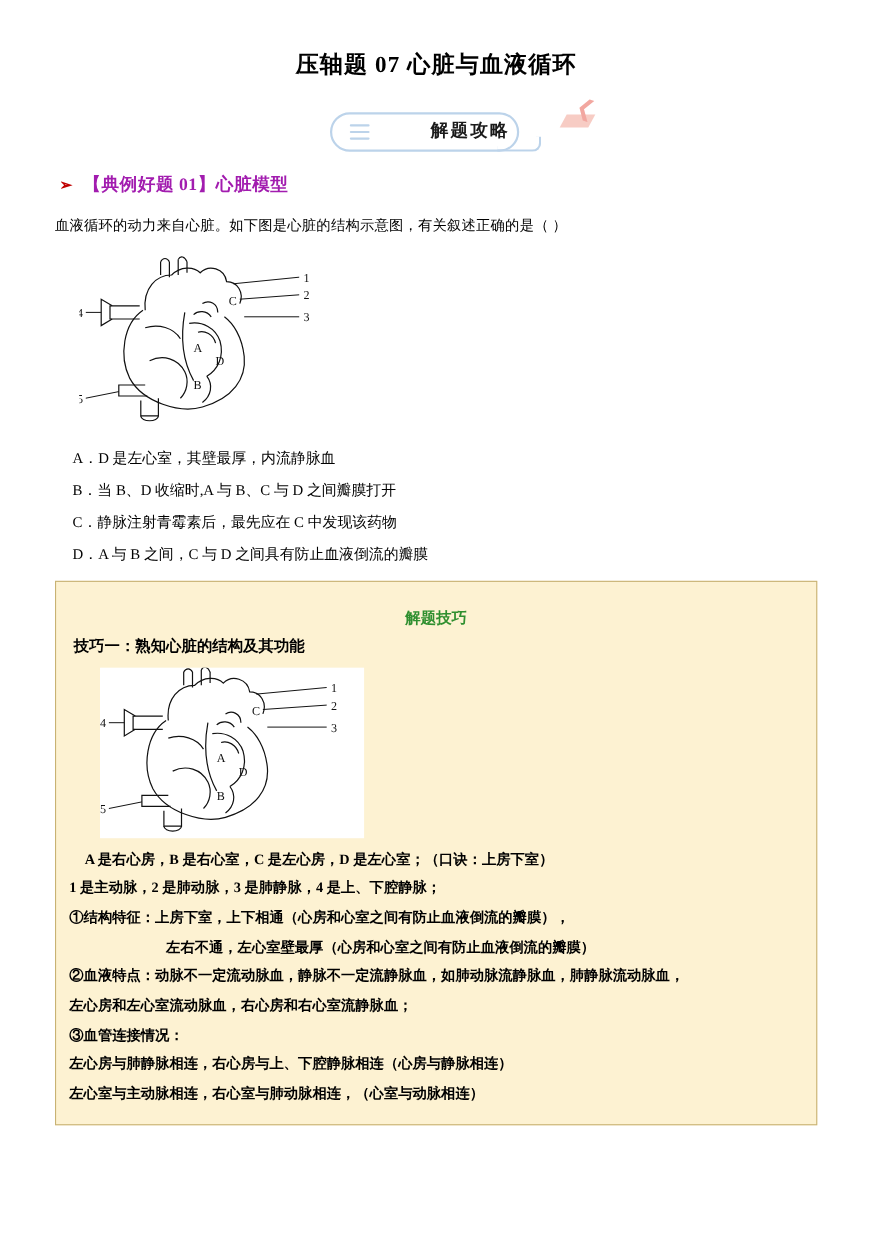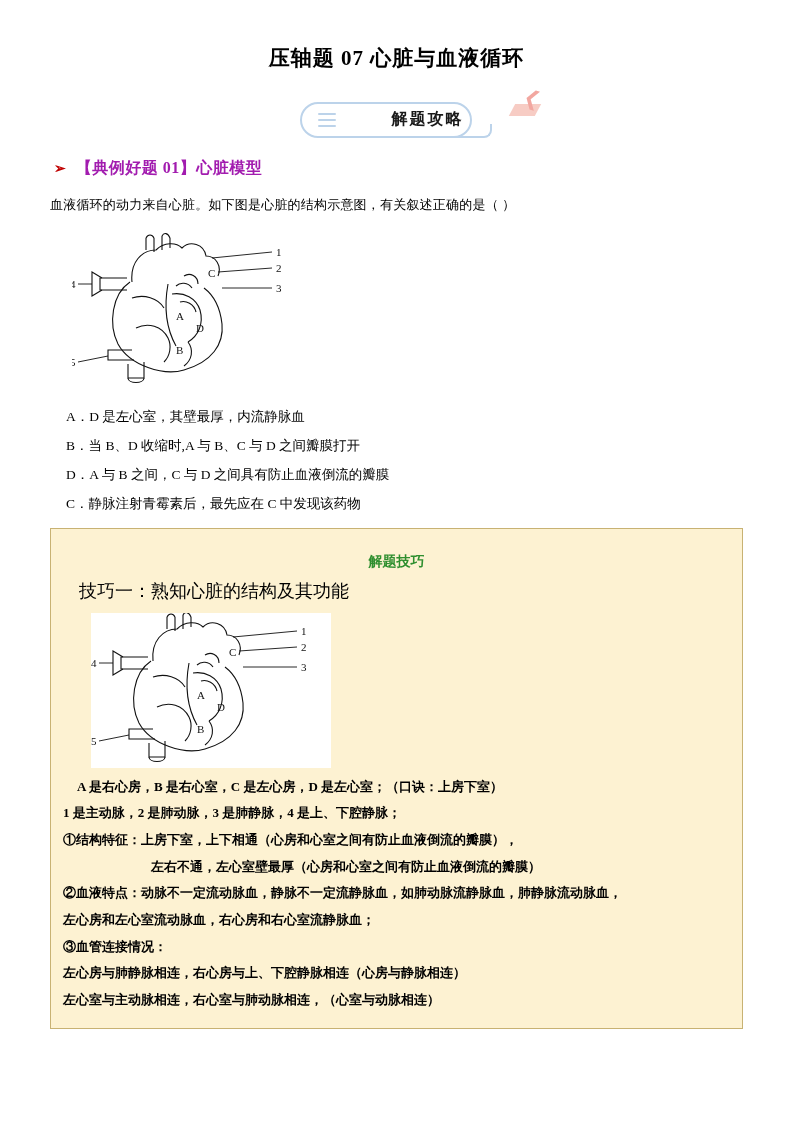--- a/index.html
+++ b/index.html
@@ -166,23 +166,23 @@
     box-sizing: border-box;
   }
   .skill-box-title {
     text-align: center;
     color: #2f8f2f;
     font-weight: bold;
     font-size: 14px;
     margin: 16px 0 8px 0;
   }
   .skill-sub {
-    font-weight: normal;
-    font-size: 18px;
-    margin-left: 16px;
+    font-weight: bold;
+    font-size: 14px;
+    margin-left: 4px;
   }
   .skill-lines {
     font-size: 13px;
     line-height: 2.05;
     margin-top: 4px;
   }
   .skill-lines p {
     margin: 0;
     font-weight: bold;
   }
@@ -274,22 +274,22 @@
         <text x="204" y="60">3</text>
         <text x="-2" y="56">4</text>
         <text x="-2" y="134">5</text>
       </g>
     </svg>
   </div>
 
   <div class="options">
     <div>A．D 是左心室，其壁最厚，内流静脉血</div>
     <div>B．当 B、D 收缩时,A 与 B、C 与 D 之间瓣膜打开</div>
+    <div>C．静脉注射青霉素后，最先应在 C 中发现该药物</div>
     <div>D．A 与 B 之间，C 与 D 之间具有防止血液倒流的瓣膜</div>
-    <div>C．静脉注射青霉素后，最先应在 C 中发现该药物</div>
   </div>
 
   <div class="skill-box">
     <div class="skill-box-title">解题技巧</div>
     <div class="skill-sub">技巧一：熟知心脏的结构及其功能</div>
 
     <div class="figure-small">
       <svg width="240" height="155" viewBox="0 0 240 155" xmlns="http://www.w3.org/2000/svg">
         <rect x="0" y="0" width="240" height="155" fill="#ffffff" stroke="none"></rect>
         <g fill="none" stroke="#111" stroke-width="1.1">

